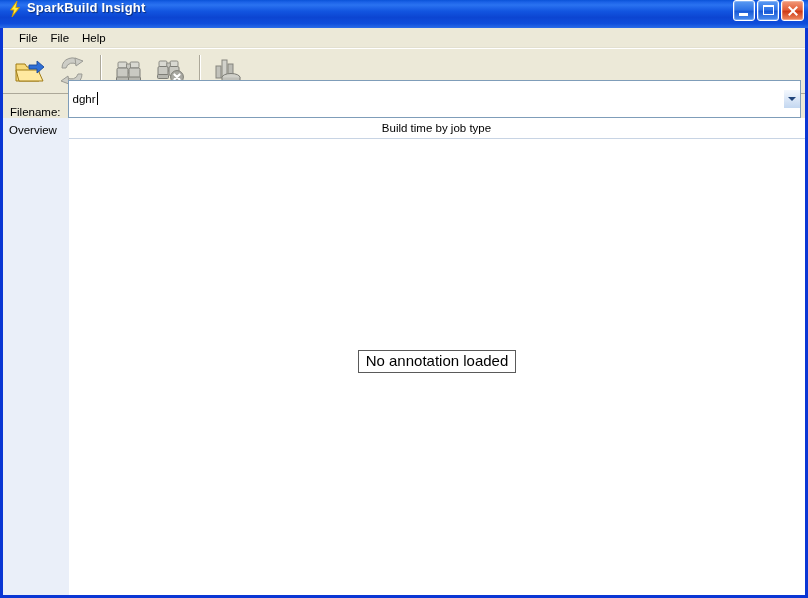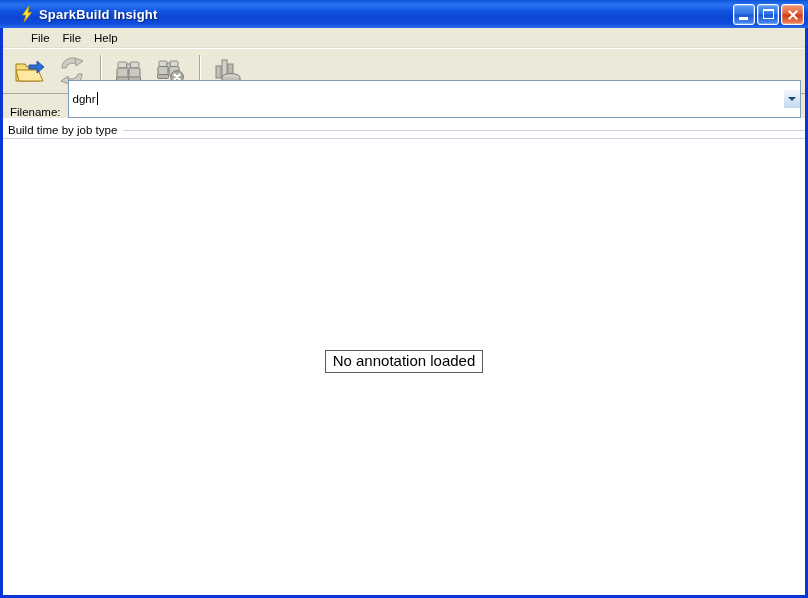--- a/index.html
+++ b/index.html
@@ -23,22 +23,22 @@
   }
 
   
   .titlebar {
     height: 28px;
     flex: 0 0 28px;
     background: linear-gradient(to bottom,
         #0b53d8 0%, #1c63e8 8%, #2a72f0 18%,
         #1255e0 40%, #0c45d2 62%, #0f4ddb 84%, #2a6ce8 100%);
     display: flex;
-    align-items: center;
-    padding: 0 2px 0 16px;
+    align-items: flex-start;
+    padding: 0 2px 0 4px;
     position: relative;
   }
   .title-icon {
     width: 18px; height: 18px;
     margin: 0 3px 0 2px;
     position: relative;
     flex: 0 0 18px;
   }
   .title-text {
     color: #ffffff;
@@ -95,21 +95,21 @@
     overflow: hidden;
   }
 
   
   .menubar {
     height: 20px;
     flex: 0 0 20px;
     background: #ece9d8;
     display: flex;
     align-items: center;
-    padding-left: 22px;
+    padding-left: 10px;
     border-bottom: 1px solid #e3e0d0;
   }
   .menu-item {
     font-size: 11.5px;
     color: #000000;
     padding: 2px 7px 2px 6px;
     line-height: 14px;
     white-space: nowrap;
   }
 
@@ -219,20 +219,21 @@
     flex: 1 1 auto;
     background: #ffffff;
     position: relative;
     padding-left: 5px;
   }
   .group-header {
     display: flex;
     align-items: center;
     height: 20px;
     padding-top: 4px;
+    flex-direction: column;
   }
   .group-title {
     font-size: 11.5px;
     color: #000000;
     white-space: nowrap;
     padding-right: 6px;
   }
   .group-rule {
     flex: 1 1 auto;
     height: 1px;
@@ -361,20 +362,23 @@
       <span class="combo">
         <span class="combo-text"><span>dghr</span><span class="caret"></span></span>
         <span class="combo-arrow">
           <span class="chevron"></span>
         </span>
       </span>
     </div>
 
     <div class="body-split">
 
+      <div class="sidebar">
+        <div class="sidebar-label">Overview</div>
+      </div>
 
       <div class="content">
         <div class="group-header">
           <span class="group-title">Build time by job type</span>
           <span class="group-rule"></span>
         </div>
         <div class="group-rule-full"></div>
 
         <div class="empty-msg-wrap">
           <div class="empty-msg">No annotation loaded</div>

